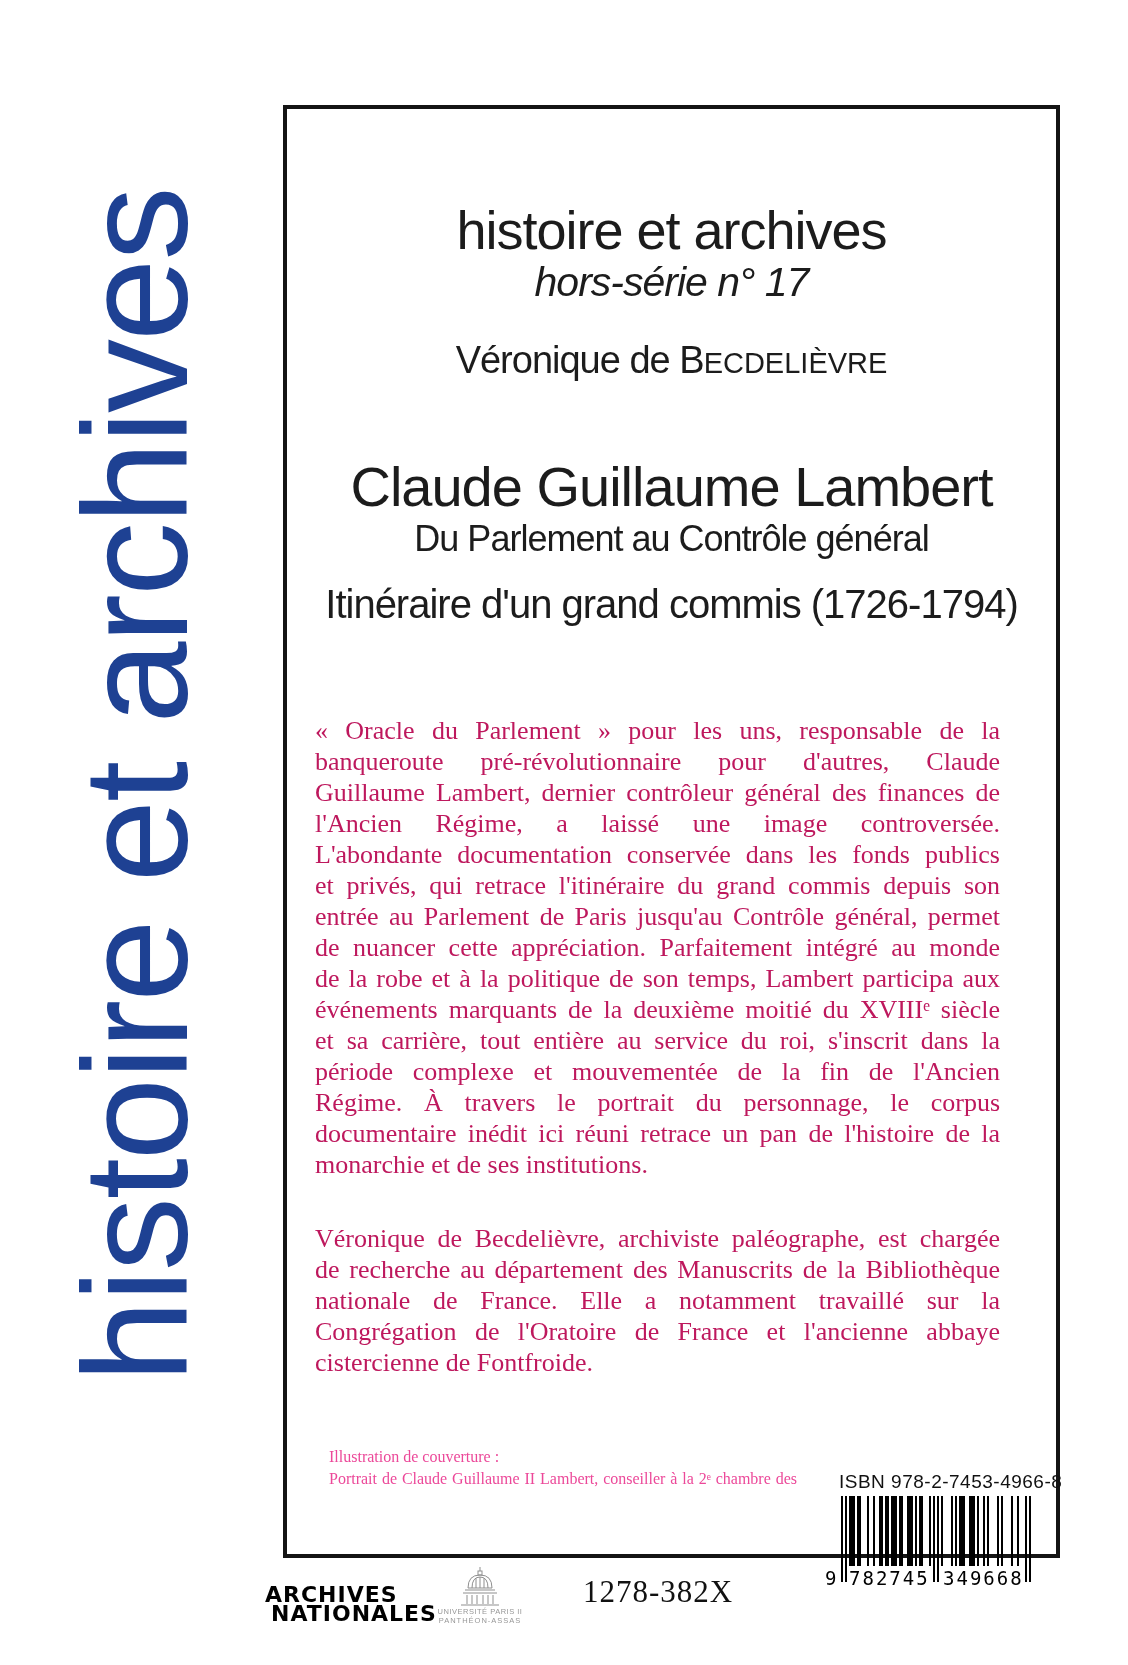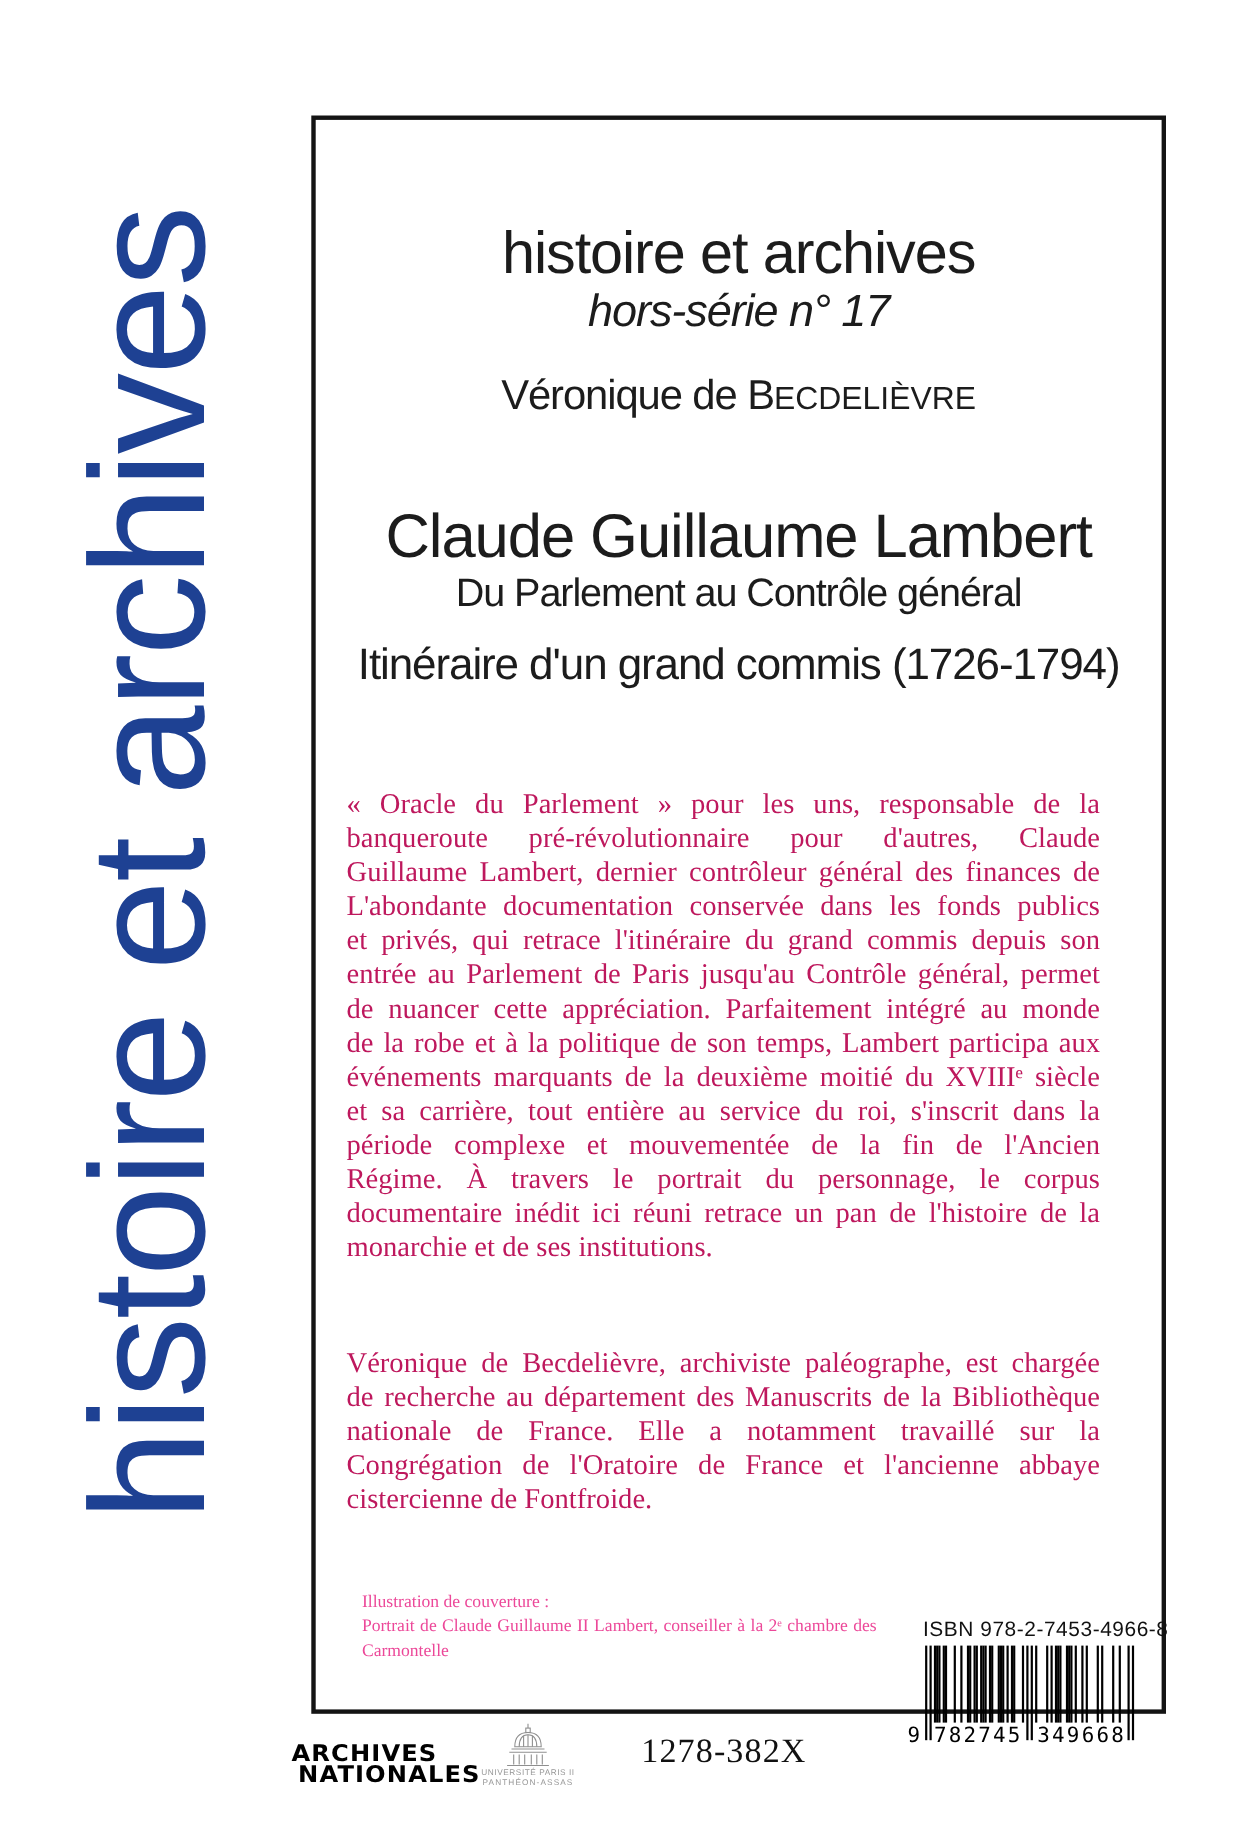--- a/index.html
+++ b/index.html
@@ -77,20 +77,21 @@
     <div class="h issue">hors-série n° 17</div>
     <div class="h author"><span>Véronique de </span><span>B</span><span class="sc">ECDELIÈVRE</span></div>
     <div class="h book">Claude Guillaume Lambert</div>
     <div class="h sub1">Du Parlement au Contrôle général</div>
     <div class="h sub2">Itinéraire d'un grand commis (1726-1794)</div>
 
     <div class="para blurb">
       <div class="jline">« Oracle du Parlement » pour les uns, responsable de la</div>
       <div class="jline">banqueroute pré-révolutionnaire pour d'autres, Claude</div>
       <div class="jline">Guillaume Lambert, dernier contrôleur général des finances de</div>
+      <div class="jline">l'Ancien Régime, a laissé une image controversée.</div>
       <div class="jline">L'abondante documentation conservée dans les fonds publics</div>
       <div class="jline">et privés, qui retrace l'itinéraire du grand commis depuis son</div>
       <div class="jline">entrée au Parlement de Paris jusqu'au Contrôle général, permet</div>
       <div class="jline">de nuancer cette appréciation. Parfaitement intégré au monde</div>
       <div class="jline">de la robe et à la politique de son temps, Lambert participa aux</div>
       <div class="jline">événements marquants de la deuxième moitié du XVIIIᵉ siècle</div>
       <div class="jline">et sa carrière, tout entière au service du roi, s'inscrit dans la</div>
       <div class="jline">période complexe et mouvementée de la fin de l'Ancien</div>
       <div class="jline">Régime. À travers le portrait du personnage, le corpus</div>
       <div class="jline">documentaire inédit ici réuni retrace un pan de l'histoire de la</div>
@@ -101,21 +102,20 @@
       <div class="jline">Véronique de Becdelièvre, archiviste paléographe, est chargée</div>
       <div class="jline">de recherche au département des Manuscrits de la Bibliothèque</div>
       <div class="jline">nationale de France. Elle a notamment travaillé sur la</div>
       <div class="jline">Congrégation de l'Oratoire de France et l'ancienne abbaye</div>
       <div class="jline last">cistercienne de Fontfroide.</div>
     </div>
 
     <div class="credit">
       <div class="jline last">Illustration de couverture :</div>
       <div class="jline">Portrait de Claude Guillaume II Lambert, conseiller à la 2ᵉ chambre des</div>
-      <div class="jline last">Carmontelle</div>
     </div>
 
     <div class="eanblock">
       <div class="isbn">ISBN 978-2-7453-4966-8</div>
       <div class="ean-wrap">
         <div class="bars">
             <span class="m b t"></span>
             <span class="m"></span>
             <span class="m b t"></span>
             <span class="m"></span>

